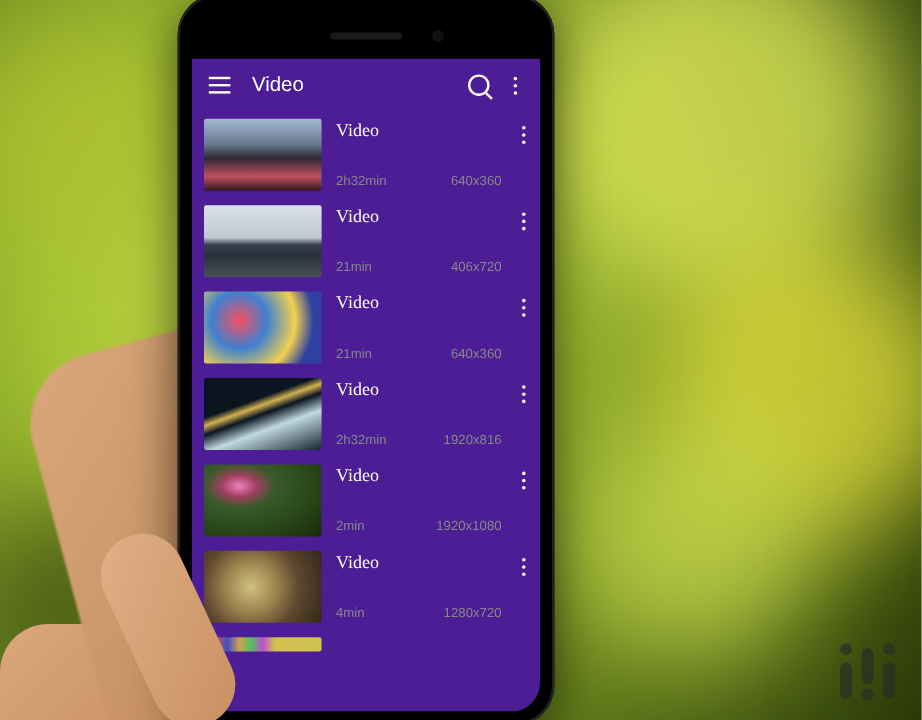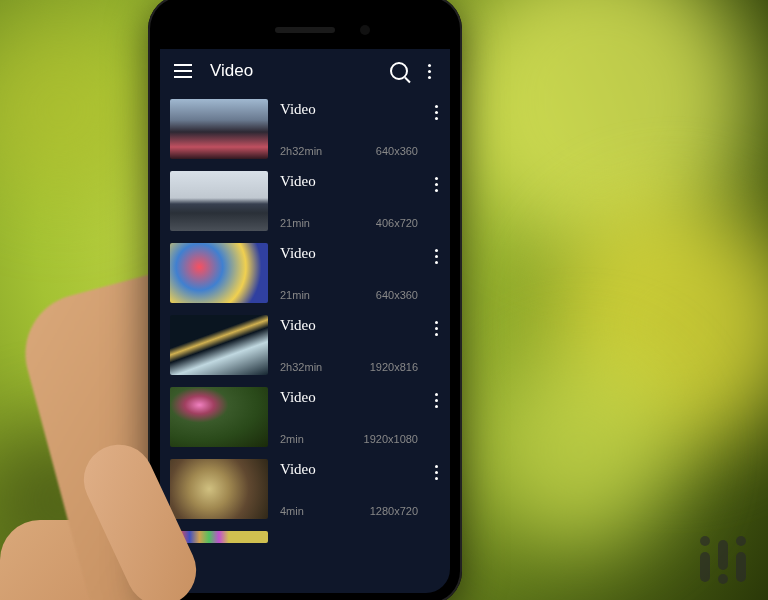--- a/index.html
+++ b/index.html
@@ -92,21 +92,21 @@
     height: 10px;
     background: #111;
     border-radius: 50%;
   }
   .screen {
     position: absolute;
     left: 0;
     top: 42px;
     right: 0;
     bottom: 0;
-    background: #0f172a;
+    background: #4c1d95;
     display: flex;
     flex-direction: column;
   }
   .topbar {
     height: 44px;
     display: flex;
     align-items: center;
     padding: 0 14px;
     color: #fff;
   }

